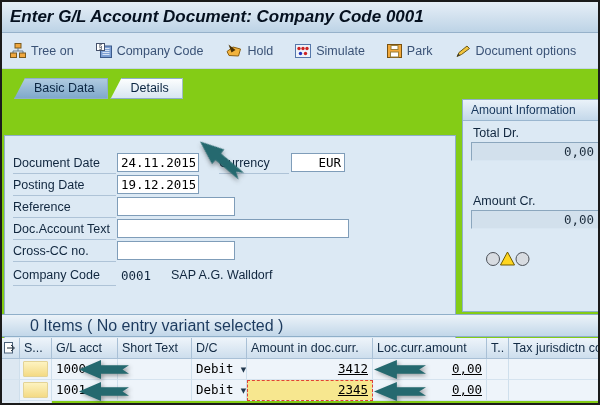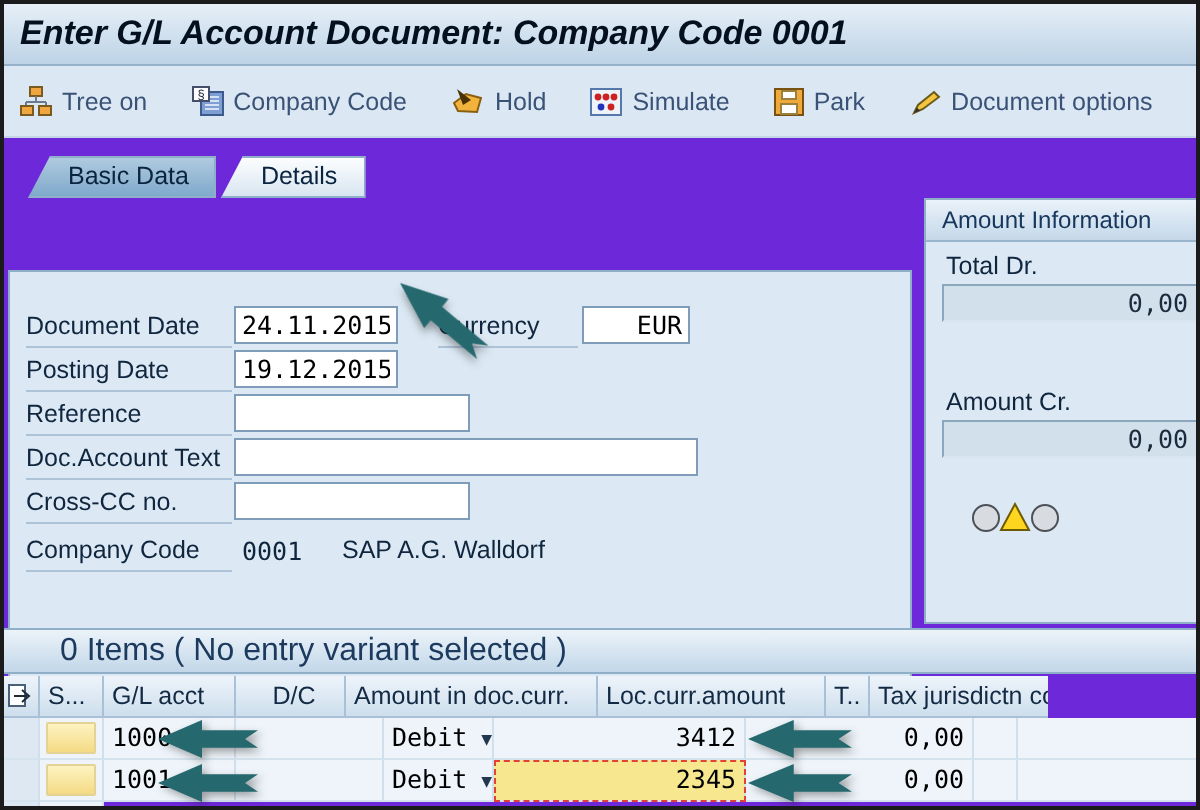--- a/index.html
+++ b/index.html
@@ -1,18 +1,18 @@
 <!DOCTYPE html>
 <html><head>
 <meta charset="utf-8">
 <style>
   html,body{margin:0;padding:0;background:#fff;}
   #window{
     position:relative;width:600px;height:405px;box-sizing:border-box;
-    border:2px solid #1b1b1b;background:#6d28d9;overflow:hidden;
+    border:2px solid #1b1b1b;background:#84cc16;overflow:hidden;
     font-family:"Liberation Sans",sans-serif;-webkit-font-smoothing:antialiased;
   }
   
   .titlebar{
     position:absolute;left:0;top:0;right:0;height:30px;
     background:linear-gradient(#e6eff7,#bdd3e6);
     border-bottom:1px solid #96b1ca;
     font-style:italic;font-weight:bold;font-size:17px;color:#05101f;
     line-height:30px;padding-left:8px;
   }
@@ -73,25 +73,25 @@
     background:linear-gradient(#eef4fa,#cddeed);
     border-right:1px solid #a9c0d6;border-bottom:1px solid #a9c0d6;
     padding-left:4px;overflow:hidden;white-space:nowrap;
   }
   .bcell{
     box-sizing:border-box;height:21px;line-height:20px;font-size:12.5px;
     background:#eef4fa;border-right:1px solid #cfdfec;border-bottom:1px solid #d5e3ef;
     font-family:"DejaVu Sans Mono",monospace;color:#000;
     padding:0 4px;overflow:hidden;white-space:nowrap;position:relative;
   }
-  .c0{width:18px;} .c1{width:32px;} .c2{width:66px;} .c3{width:74px;} .c4{width:55px;text-align:center;}
+  .c0{width:18px;} .c1{width:32px;} .c2{width:66px;} .c3{width:74px;} .c4{width:55px;}
   .c5{width:126px;} .c6{width:114px;} .c7{width:22px;} .c8{width:89px;border-right:none;}
   .sel-cell{background:#dde8f2;padding:0;}
   .s-inner{margin:2px 3px;height:14px;background:linear-gradient(#fdf3c1,#f4da84);border:1px solid #e3d396;border-radius:1px;}
-  .num{text-align:right;}
+  .num{text-align:right;text-decoration:underline;}
   .caret{font-size:7px;color:#22384e;margin-left:7px;vertical-align:1px;font-family:"DejaVu Sans",sans-serif;}
   .focus-cell{background:#f7e78f;outline:1px dashed #e04237;outline-offset:-1px;}
   .sliver{position:absolute;left:0;right:0;top:399px;height:4px;display:flex;}
   
   .arrow{position:absolute;filter:drop-shadow(2px 2px 2px rgba(30,30,30,.40));z-index:9;}
   .arrow-shape{
     width:100%;height:100%;background:#25696f;
     clip-path:polygon(0 50%,44% 0,44% 27%,100% 27%,87% 50%,100% 73%,44% 73%,44% 100%);
   }
   #arrow-dates{left:198px;top:130px;width:54px;height:19px;transform:rotate(40deg);transform-origin:0 50%;}
@@ -226,20 +226,21 @@
   <div class="grid">
     <div class="grid-row">
       <div class="hcell c0" style="padding:0;text-align:center;">
         <svg width="13" height="12" viewBox="0 0 13 12" style="margin-top:4px;">
             <rect x="0.5" y="0.5" width="8" height="10.5" fill="#fff" stroke="#4a6078"></rect>
             <path d="M3 6h6.5 M7 3 L10.5 6 L7 9" stroke="#1d2a38" fill="none"></path>
           </svg>
       </div>
       <div class="hcell c1">S...</div>
       <div class="hcell c2">G/L acct</div>
+      <div class="hcell c3">Short Text</div>
       <div class="hcell c4">D/C</div>
       <div class="hcell c5">Amount in doc.curr.</div>
       <div class="hcell c6">Loc.curr.amount</div>
       <div class="hcell c7">T..</div>
       <div class="hcell c8">Tax jurisdictn cod</div>
     </div>
 
     <div class="grid-row">
       <div class="bcell c0 sel-cell"></div>
       <div class="bcell c1" style="padding:0;">

